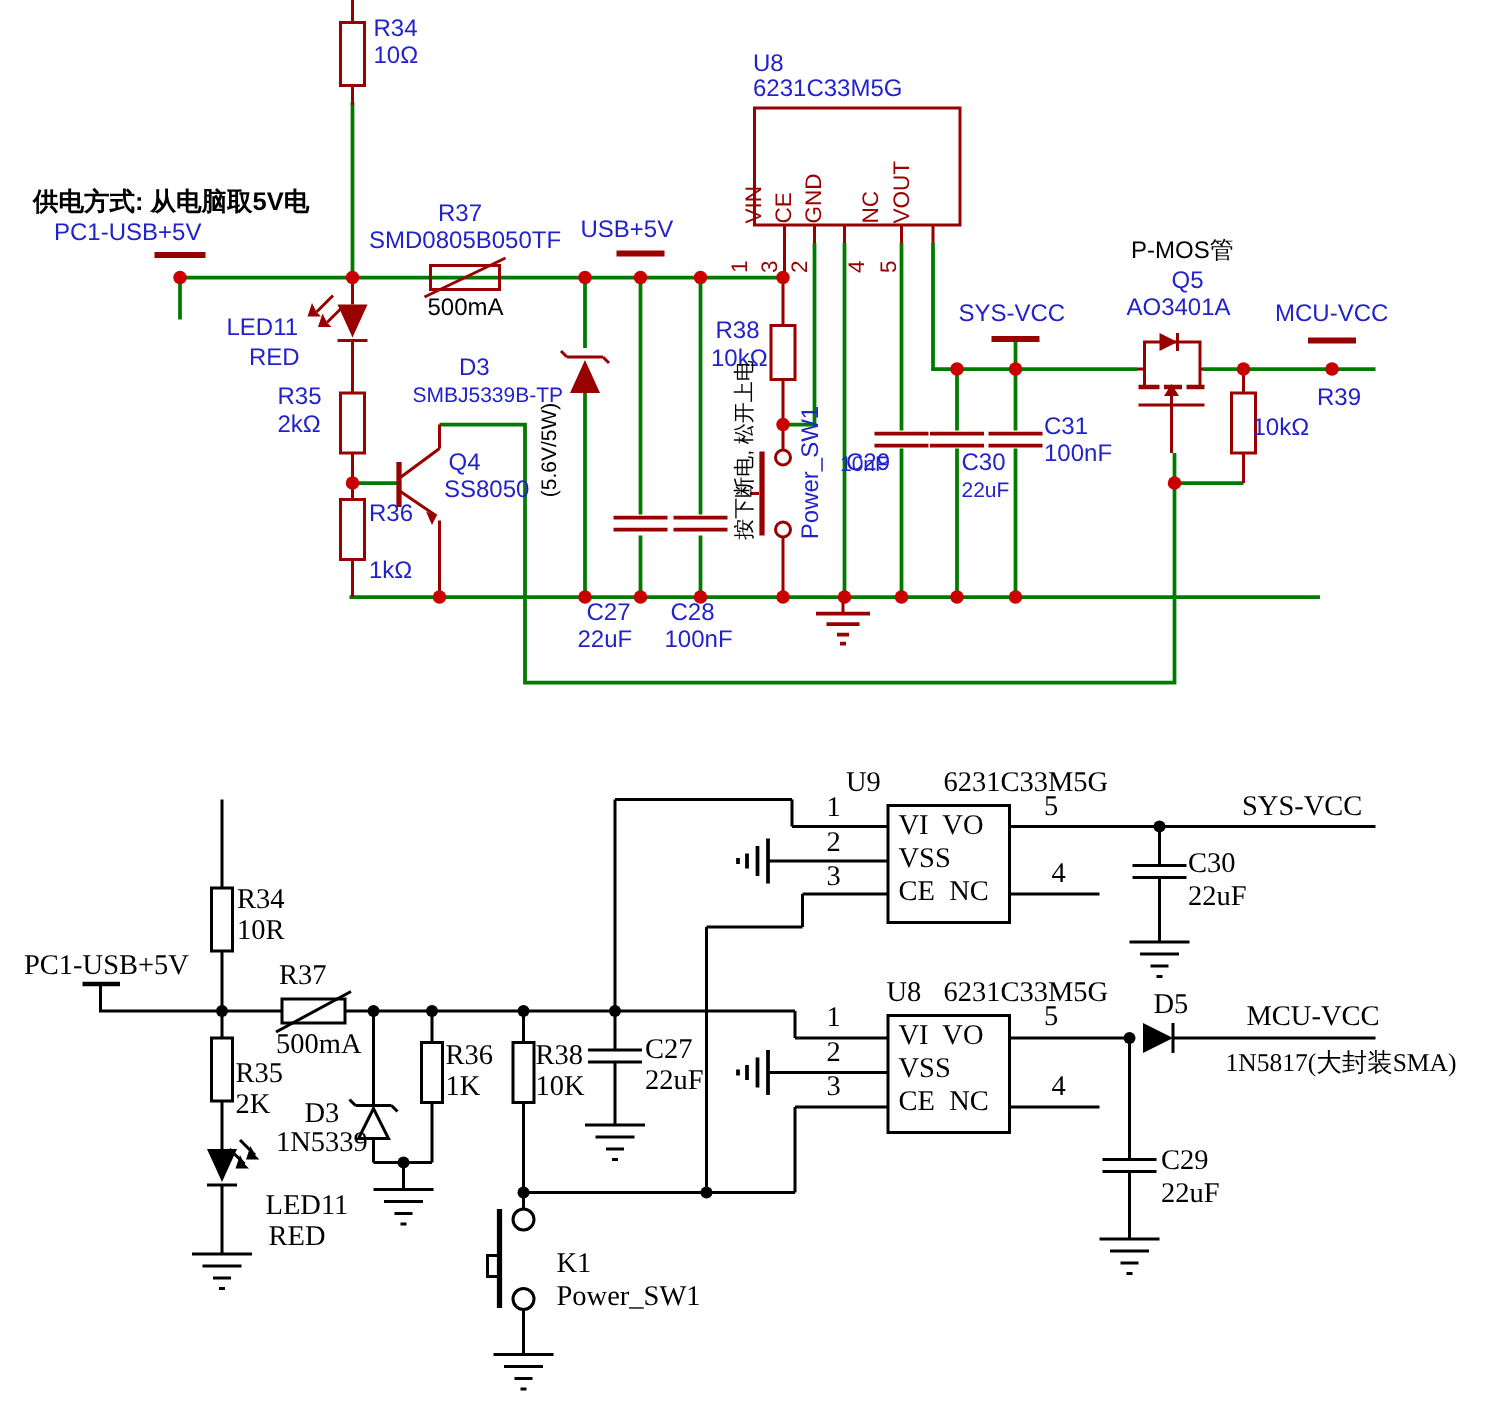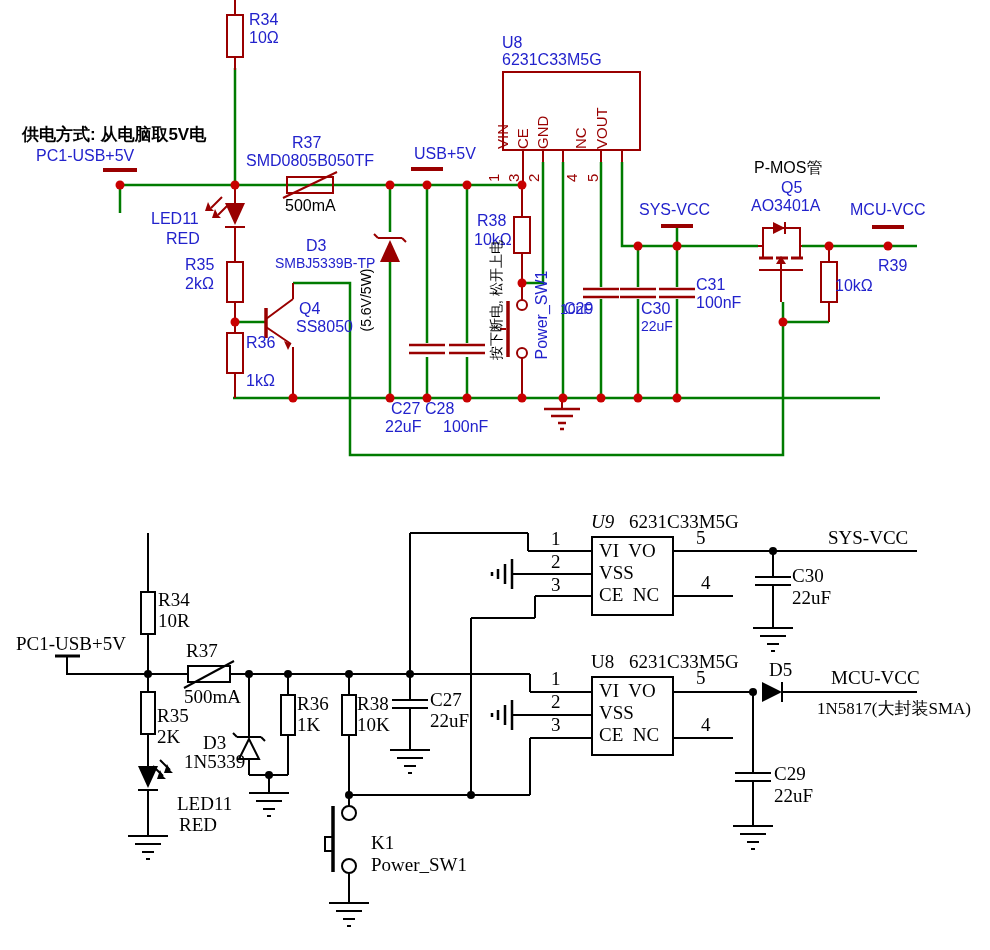--- a/index.html
+++ b/index.html
@@ -245,21 +245,21 @@
 <div class="lb bk bold" style="left:22px;top:126px;font-size:17px;">供电方式: 从电脑取5V电</div>
 <div class="lb" style="left:36px;top:148px;">PC1-USB+5V</div>
 
 <div class="lb" style="left:249px;top:12px;">R34</div>
 <div class="lb" style="left:249px;top:30px;">10Ω</div>
 
 <div class="lb" style="left:292px;top:135px;">R37</div>
 <div class="lb" style="left:246px;top:153px;">SMD0805B050TF</div>
 <div class="lb bk" style="left:285px;top:198px;">500mA</div>
 
-<div class="lb" style="left:414px;top:146px;">USB+5V</div>
+<div class="lb" style="left:387px;top:146px;">USB+5V</div>
 
 <div class="lb" style="left:502px;top:35px;">U8</div>
 <div class="lb" style="left:502px;top:52px;">6231C33M5G</div>
 
 <div class="lb" style="left:151px;top:211px;">LED11</div>
 <div class="lb" style="left:166px;top:231px;">RED</div>
 
 <div class="lb" style="left:185px;top:257px;">R35</div>
 <div class="lb" style="left:185px;top:276px;">2kΩ</div>
 
@@ -274,21 +274,21 @@
 <div class="lb" style="left:246px;top:373px;">1kΩ</div>
 
 <div class="lb" style="left:477px;top:213px;">R38</div>
 <div class="lb" style="left:474px;top:232px;">10kΩ</div>
 
 <div class="lb bk sm vc" style="left:496px;top:300px;">按下断电, 松开上电</div>
 <div class="lb vc" style="left:542px;top:315px;">Power_SW1</div>
 
 <div class="lb" style="left:391px;top:401px;">C27</div>
 <div class="lb" style="left:385px;top:419px;">22uF</div>
-<div class="lb" style="left:425px;top:401px;">C28</div>
+<div class="lb" style="left:447px;top:401px;">C28</div>
 <div class="lb" style="left:443px;top:419px;">100nF</div>
 
 <div class="lb" style="left:564px;top:301px;">C29</div>
 <div class="lb sm" style="left:560px;top:302px;">10nF</div>
 <div class="lb" style="left:641px;top:301px;">C30</div>
 <div class="lb sm" style="left:641px;top:319px;">22uF</div>
 <div class="lb" style="left:696px;top:277px;">C31</div>
 <div class="lb" style="left:696px;top:295px;">100nF</div>
 
 <div class="lb" style="left:639px;top:202px;">SYS-VCC</div>
@@ -325,21 +325,21 @@
 <div class="serif" style="left:179px;top:815px;">RED</div>
 <div class="serif" style="left:297px;top:694px;">R36</div>
 <div class="serif" style="left:297px;top:715px;">1K</div>
 <div class="serif" style="left:357px;top:694px;">R38</div>
 <div class="serif" style="left:357px;top:715px;">10K</div>
 <div class="serif" style="left:430px;top:690px;">C27</div>
 <div class="serif" style="left:430px;top:711px;">22uF</div>
 <div class="serif" style="left:371px;top:833px;">K1</div>
 <div class="serif" style="left:371px;top:855px;">Power_SW1</div>
 
-<div class="serif" style="left:591px;top:512px;font-style:italic;">U9</div>
+<div class="serif" style="left:564px;top:512px;">U9</div>
 <div class="serif" style="left:629px;top:512px;">6231C33M5G</div>
 <div class="serif" style="left:599px;top:541px;">VI  VO</div>
 <div class="serif" style="left:599px;top:563px;">VSS</div>
 <div class="serif" style="left:599px;top:585px;">CE  NC</div>
 <div class="serif" style="left:551px;top:529px;">1</div>
 <div class="serif" style="left:551px;top:552px;">2</div>
 <div class="serif" style="left:551px;top:575px;">3</div>
 <div class="serif" style="left:696px;top:528px;">5</div>
 <div class="serif" style="left:701px;top:573px;">4</div>
 <div class="serif" style="left:828px;top:528px;">SYS-VCC</div>

